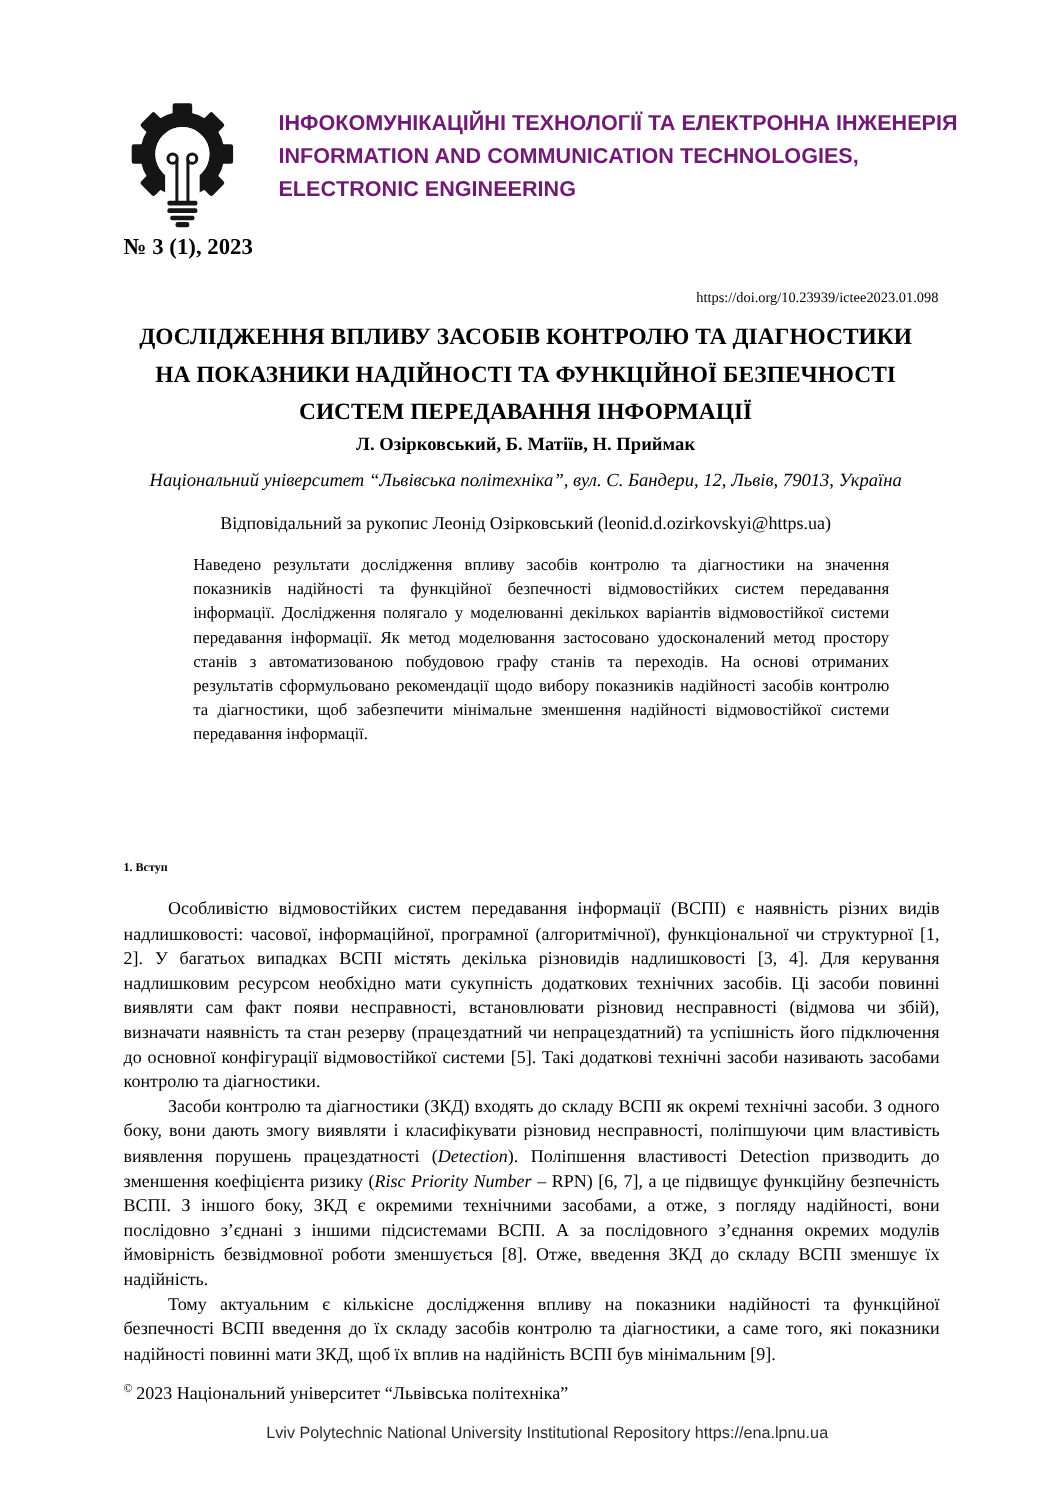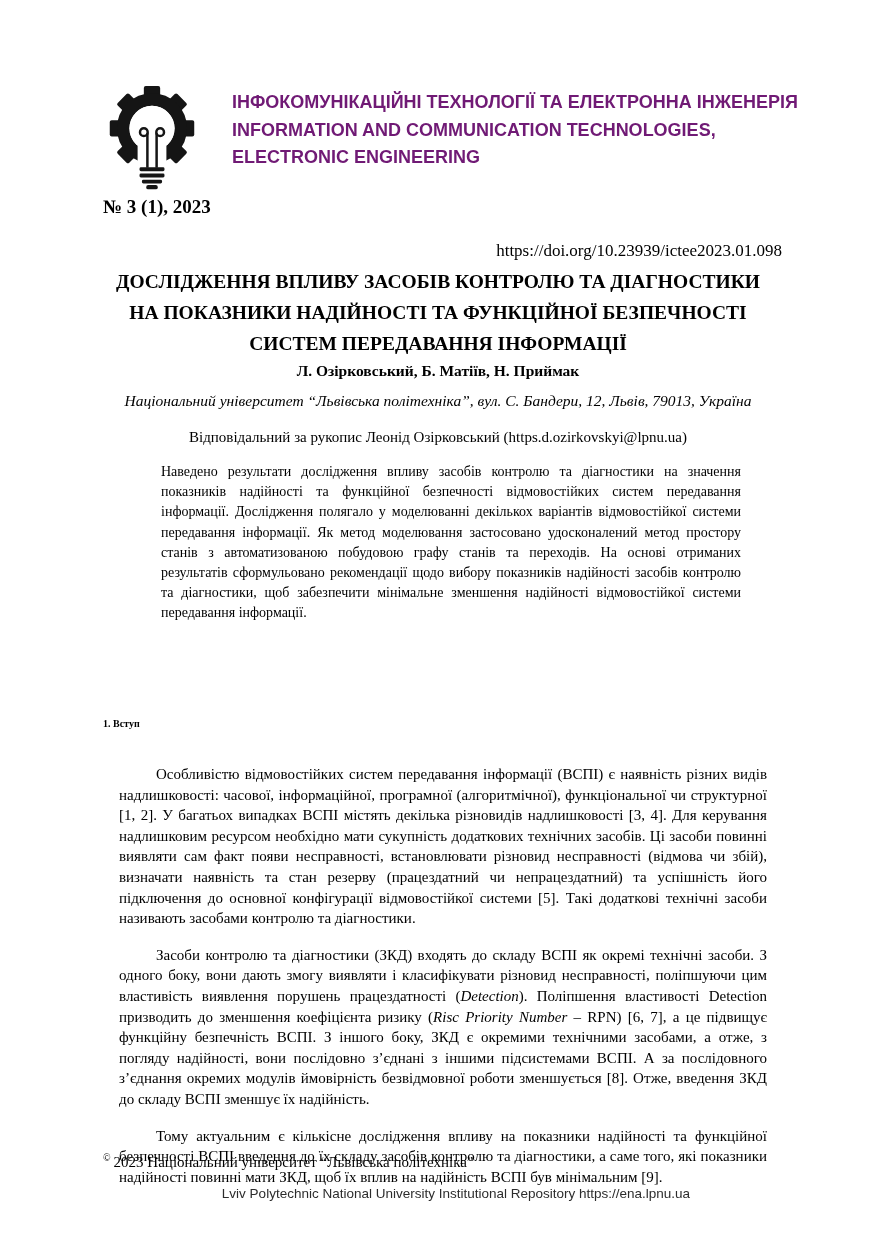--- a/index.html
+++ b/index.html
@@ -9,21 +9,21 @@
   }
   
   .masthead{position:absolute;left:104px;top:84px;display:flex;align-items:flex-start;}
   .logo{width:96px;height:106px;flex:0 0 auto;}
   .masthead-text{
     margin-left:32px;padding-top:5px;
     font-family:"Liberation Sans",sans-serif;font-weight:700;
     font-size:18px;line-height:27.5px;color:#701a75;letter-spacing:0;
   }
   .issue{position:absolute;left:103px;top:196px;font-size:19px;font-weight:700;}
-  .doi{position:absolute;right:94px;top:241px;font-size:17px;}
+  .doi{position:absolute;right:94px;top:241px;font-size:12px;}
   .title{
     position:absolute;left:58px;right:58px;top:266px;text-align:center;
     font-weight:700;font-size:19.5px;line-height:31px;
   }
   .authors{position:absolute;left:0;right:0;top:362px;text-align:center;font-weight:700;font-size:15.5px;}
   .affiliation{position:absolute;left:0;right:0;top:392px;text-align:center;font-style:italic;font-size:15.5px;}
   .correspondence{position:absolute;left:0;right:0;top:429px;text-align:center;font-size:15px;}
   .abstract{
     position:absolute;left:161px;top:462px;width:580px;
     font-size:14px;line-height:20.2px;text-align:justify;
@@ -36,21 +36,21 @@
   .keywords-block p{margin:0;}
   .kw-label{font-weight:700;font-style:normal;}
   .kw-text{font-style:italic;}
   .udc{font-weight:700;}
   .section-heading{position:absolute;left:103px;top:718px;font-size:10px;font-weight:700;margin:0;}
   .body-text{
     position:absolute;left:103px;top:748px;width:680px;
     font-size:15px;line-height:20.6px;text-align:justify;
     hyphens:auto;-webkit-hyphens:auto;
   }
-  .body-text p{margin:16px;text-indent:37px;}
+  .body-text p{margin:0;text-indent:37px;}
   .copyright{position:absolute;left:103px;top:1152px;font-size:15px;}
   .copyright sup{font-size:10px;margin-right:3px;}
   .repository{
     position:absolute;left:0;right:0;top:1186px;text-align:center;
     font-family:"Liberation Sans",sans-serif;font-size:13.5px;color:#2c2c2c;margin-left:36px;
   }
   i{font-style:italic;}
 </style>
 </head>
 <body>
@@ -100,21 +100,21 @@
   <div class="title">
     <div>ДОСЛІДЖЕННЯ ВПЛИВУ ЗАСОБІВ КОНТРОЛЮ ТА ДІАГНОСТИКИ</div>
     <div>НА ПОКАЗНИКИ НАДІЙНОСТІ ТА ФУНКЦІЙНОЇ БЕЗПЕЧНОСТІ</div>
     <div>СИСТЕМ ПЕРЕДАВАННЯ ІНФОРМАЦІЇ</div>
   </div>
 
   <div class="authors">Л. Озірковський, Б. Матіїв, Н. Приймак</div>
 
   <div class="affiliation">Національний університет “Львівська політехніка”, вул. С. Бандери, 12, Львів, 79013, Україна</div>
 
-  <div class="correspondence"><span>Відповідальний за рукопис Леонід Озірковський (</span><span>https.d.ozirkovskyi@lpnu.ua</span><span>)</span></div>
+  <div class="correspondence"><span>Відповідальний за рукопис Леонід Озірковський (</span><span>leonid.d.ozirkovskyi@https.ua</span><span>)</span></div>
 
   <div class="abstract" lang="uk">Наведено результати дослідження впливу засобів контролю та діагностики на значення показників надійності та функційної безпечності відмовостійких систем передавання інформації. Дослідження полягало у моделюванні декількох варіантів відмовостійкої системи передавання інформації. Як метод моделювання застосовано удосконалений метод простору станів з автоматизованою побудовою графу станів та переходів. На основі отриманих результатів сформульовано рекомендації щодо вибору показників надійності засобів контролю та діагностики, щоб забезпечити мінімальне зменшення надійності відмовостійкої системи передавання інформації.</div>
 
   <div class="keywords-block">
   </div>
 
   <p class="section-heading">1. Вступ</p>
 
   <div class="body-text">
     <p lang="uk">Особливістю відмовостійких систем передавання інформації (ВСПІ) є наявність різних видів надлишковості: часової, інформаційної, програмної (алгоритмічної), функціональної чи структурної [1, 2]. У багатьох випадках ВСПІ містять декілька різновидів надлишковості [3, 4]. Для керування надлишковим ресурсом необхідно мати сукупність додаткових технічних засобів. Ці засоби повинні виявляти сам факт появи несправності, встановлювати різновид несправності (відмова чи збій), визначати наявність та стан резерву (працездатний чи непрацездатний) та успішність його підключення до основної конфігурації відмовостійкої системи [5]. Такі додаткові технічні засоби називають засобами контролю та діагностики.</p>

